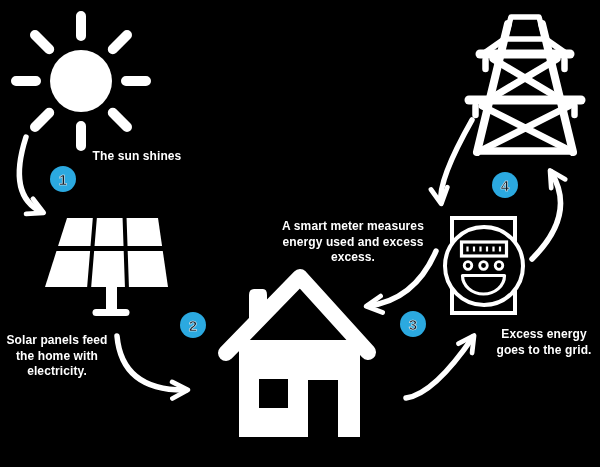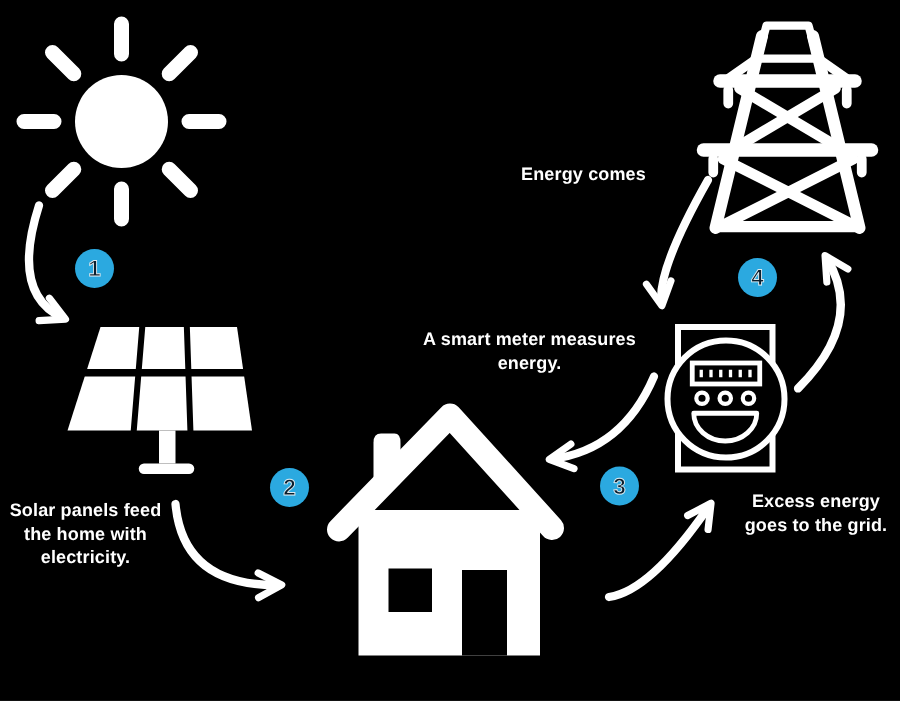--- a/index.html
+++ b/index.html
@@ -96,35 +96,36 @@
       <path class="wstroke" stroke-width="7.5" d="M479,151 L571,151"></path>
     </g>
   </svg>
 
   <div class="badge" style="left:50px;top:166px;">1</div>
   <div class="badge" style="left:180px;top:312px;">2</div>
   <div class="badge" style="left:400px;top:311px;">3</div>
   <div class="badge" style="left:492px;top:172px;">4</div>
 
   <div class="caption" style="left:52px;top:149px;">
+    <div>The sun shines</div>
   </div>
 
   <div class="caption" style="left:-28px;top:333px;">
     <div>Solar panels feed</div>
     <div>the home with</div>
     <div>electricity.</div>
   </div>
 
   <div class="caption" style="left:268px;top:219px;">
     <div>A smart meter measures</div>
-    <div>energy.</div>
+    <div>energy used and excess</div>
+    <div>excess.</div>
   </div>
 
   <div class="caption" style="left:304px;top:109px;">
-    <div>Energy comes</div>
   </div>
 
   <div class="caption" style="left:459px;top:327px;">
     <div>Excess energy</div>
     <div>goes to the grid.</div>
   </div>
 
 </div>
 
 </body></html>

